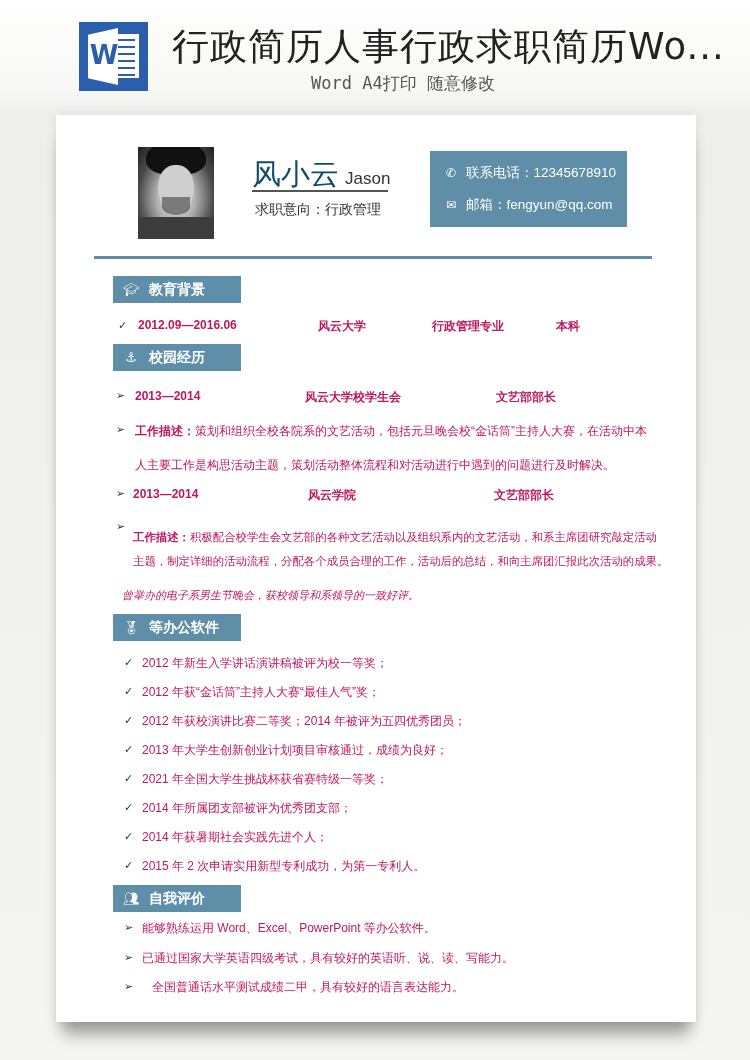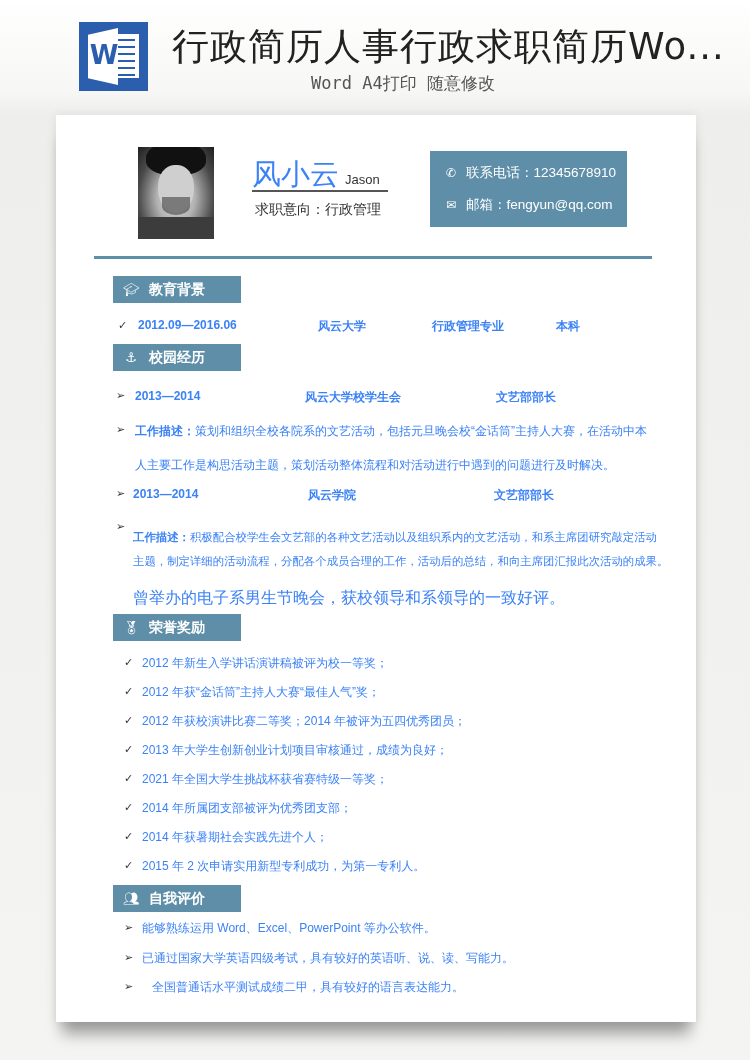--- a/index.html
+++ b/index.html
@@ -22,36 +22,36 @@
           box-shadow: 0 18px 14px -6px rgba(0,0,0,0.35), 0 0 10px rgba(0,0,0,0.08); }
 
   .photo { position:absolute; left:82px; top:32px; width:76px; height:92px;
            background: radial-gradient(ellipse at 50% 55%, #d9d9d9 0%, #b3b3b3 35%, #4a4a4a 70%, #1f1f1f 100%); overflow:hidden; }
   .photo .hair { position:absolute; left:8px; top:-6px; width:60px; height:34px; background:#111; border-radius:50% 50% 40% 40%; }
   .photo .face { position:absolute; left:20px; top:18px; width:36px; height:48px; background:#cfcfcf; border-radius:45% 45% 50% 50%; }
   .photo .beard { position:absolute; left:24px; top:50px; width:28px; height:18px; background:#555; border-radius:0 0 50% 50%; opacity:.7; }
   .photo .shirt { position:absolute; left:0; top:70px; width:76px; height:24px; background:#3c3c3c; }
 
   .name-line { position:absolute; left:196px; top:40px; white-space:nowrap; }
-  .name-cn { font-size:29px; color:#3b82f6; font-family:"DejaVu Sans", sans-serif; }
-  .name-en { font-size:13px; color:#333; margin-left:6px; }
+  .name-cn { font-size:29px; color:#0c4a6e; font-family:"DejaVu Sans", sans-serif; }
+  .name-en { font-size:17px; color:#333; margin-left:6px; }
   .name-rule { position:absolute; left:196px; top:75px; width:136px; height:2px; background:#555; }
   .intent { position:absolute; left:199px; top:86px; font-size:14px; color:#333; white-space:nowrap; }
 
   .contact-box { position:absolute; left:374px; top:36px; width:197px; height:76px; background:#5f8fa8; color:#fff; }
   .contact-row { position:absolute; left:14px; font-size:13.5px; white-space:nowrap; display:flex; align-items:center; }
   .contact-row .ico { width:14px; display:inline-block; margin-right:8px; text-align:center; font-size:12px; }
 
   .divider { position:absolute; left:38px; top:141px; width:558px; height:3px; background:#5f8fa8; }
 
   .sec-bar { position:absolute; left:57px; width:128px; height:27px; background:#5f8fa8; color:#fff; display:flex; align-items:center; }
   .sec-bar .ico { width:16px; margin-left:10px; margin-right:10px; font-size:13px; text-align:center; }
   .sec-bar .lbl { font-size:14px; font-weight:bold; }
 
-  .row { position:absolute; font-size:12px; color:#3b82f6; white-space:nowrap; }
+  .row { position:absolute; font-size:12px; color:#be185d; white-space:nowrap; }
   .bold { font-weight:bold; }
   .bullet { position:absolute; font-size:11px; color:#333; }
 </style>
 </head>
 <body>
 
 <div class="top-header">
   <div class="word-icon">
     <div class="sheet">
         <i></i>
@@ -121,25 +121,25 @@
   <span class="row" style="left:79px; top:342px;">人主要工作是构思活动主题，策划活动整体流程和对活动进行中遇到的问题进行及时解决。</span>
 
   <span class="bullet" style="left:60px; top:372px;">➢</span>
   <span class="row bold" style="left:77px; top:372px;">2013—2014</span>
   <span class="row bold" style="left:252px; top:372px;">风云学院</span>
   <span class="row bold" style="left:438px; top:372px;">文艺部部长</span>
 
   <span class="bullet" style="left:60px; top:405px;">➢</span>
   <span class="row" style="left:77px; top:415px; font-size:11.4px;"><span class="bold">工作描述：</span><span>积极配合校学生会文艺部的各种文艺活动以及组织系内的文艺活动，和系主席团研究敲定活动</span></span>
   <span class="row" style="left:77px; top:439px; font-size:11.4px;">主题，制定详细的活动流程，分配各个成员合理的工作，活动后的总结，和向主席团汇报此次活动的成果。</span>
-  <span class="row" style="left:77px; top:473px; font-size:16px;">曾举办的电子系男生节晚会，获校领导和系领导的一致好评。</span>
+  <span class="row" style="left:66px; top:473px; font-size:11px;font-style:italic;">曾举办的电子系男生节晚会，获校领导和系领导的一致好评。</span>
 
   <div class="sec-bar" style="top:499px;">
     <span class="ico">🏅︎</span>
-    <span class="lbl">荣誉奖励</span>
+    <span class="lbl">等办公软件</span>
   </div>
 
   <span class="bullet" style="left:68px; top:541px;">✓</span>
   <span class="row" style="left:86px; top:540px;">2012 年新生入学讲话演讲稿被评为校一等奖；</span>
   <span class="bullet" style="left:68px; top:570px;">✓</span>
   <span class="row" style="left:86px; top:569px;">2012 年获“金话筒”主持人大赛“最佳人气”奖；</span>
   <span class="bullet" style="left:68px; top:599px;">✓</span>
   <span class="row" style="left:86px; top:598px;">2012 年获校演讲比赛二等奖；2014 年被评为五四优秀团员；</span>
   <span class="bullet" style="left:68px; top:628px;">✓</span>
   <span class="row" style="left:86px; top:627px;">2013 年大学生创新创业计划项目审核通过，成绩为良好；</span>

